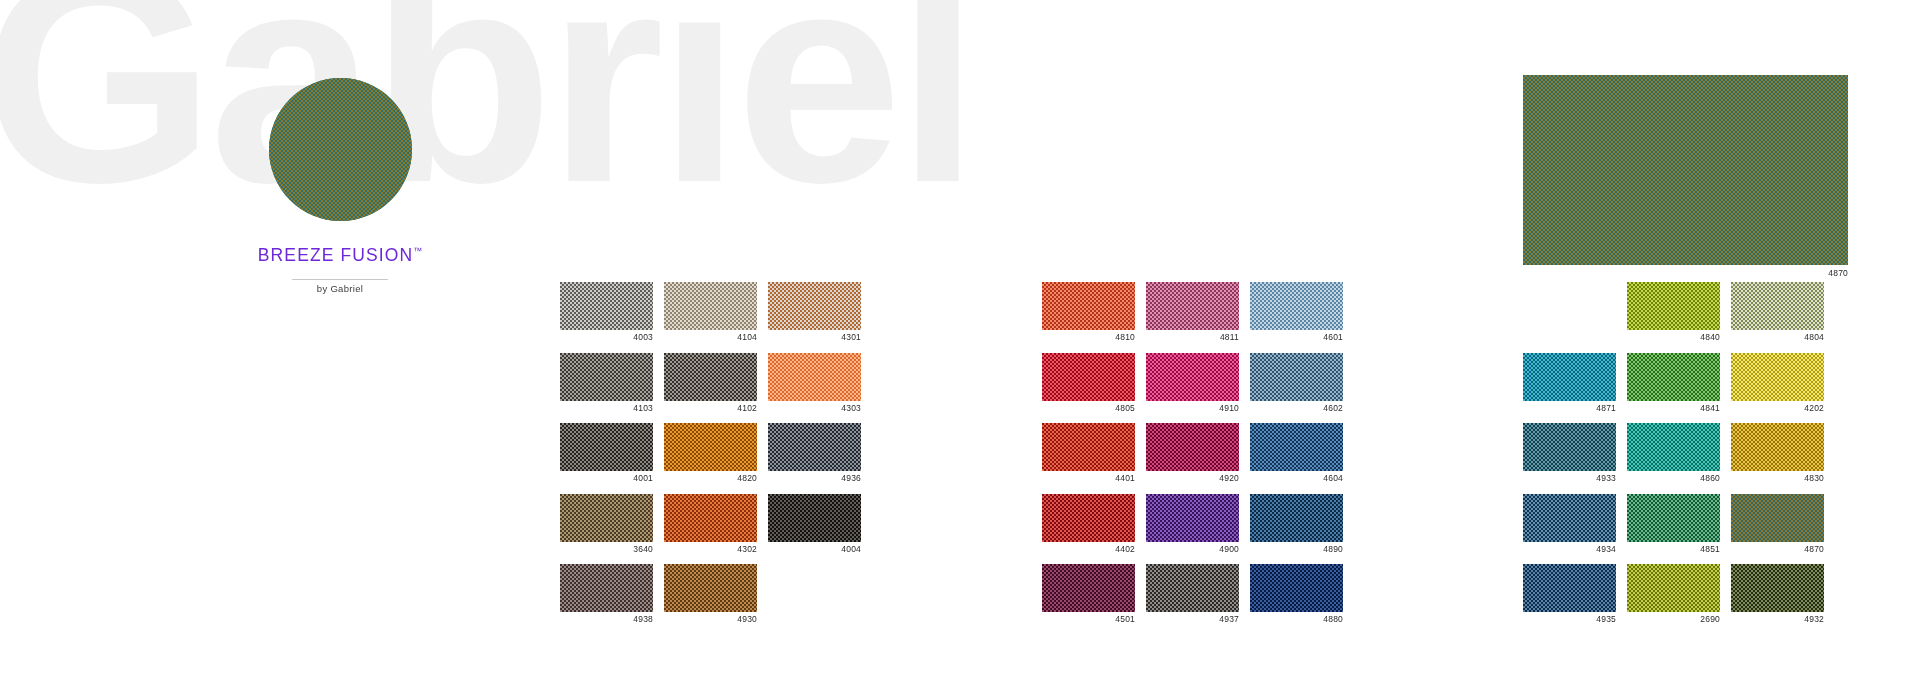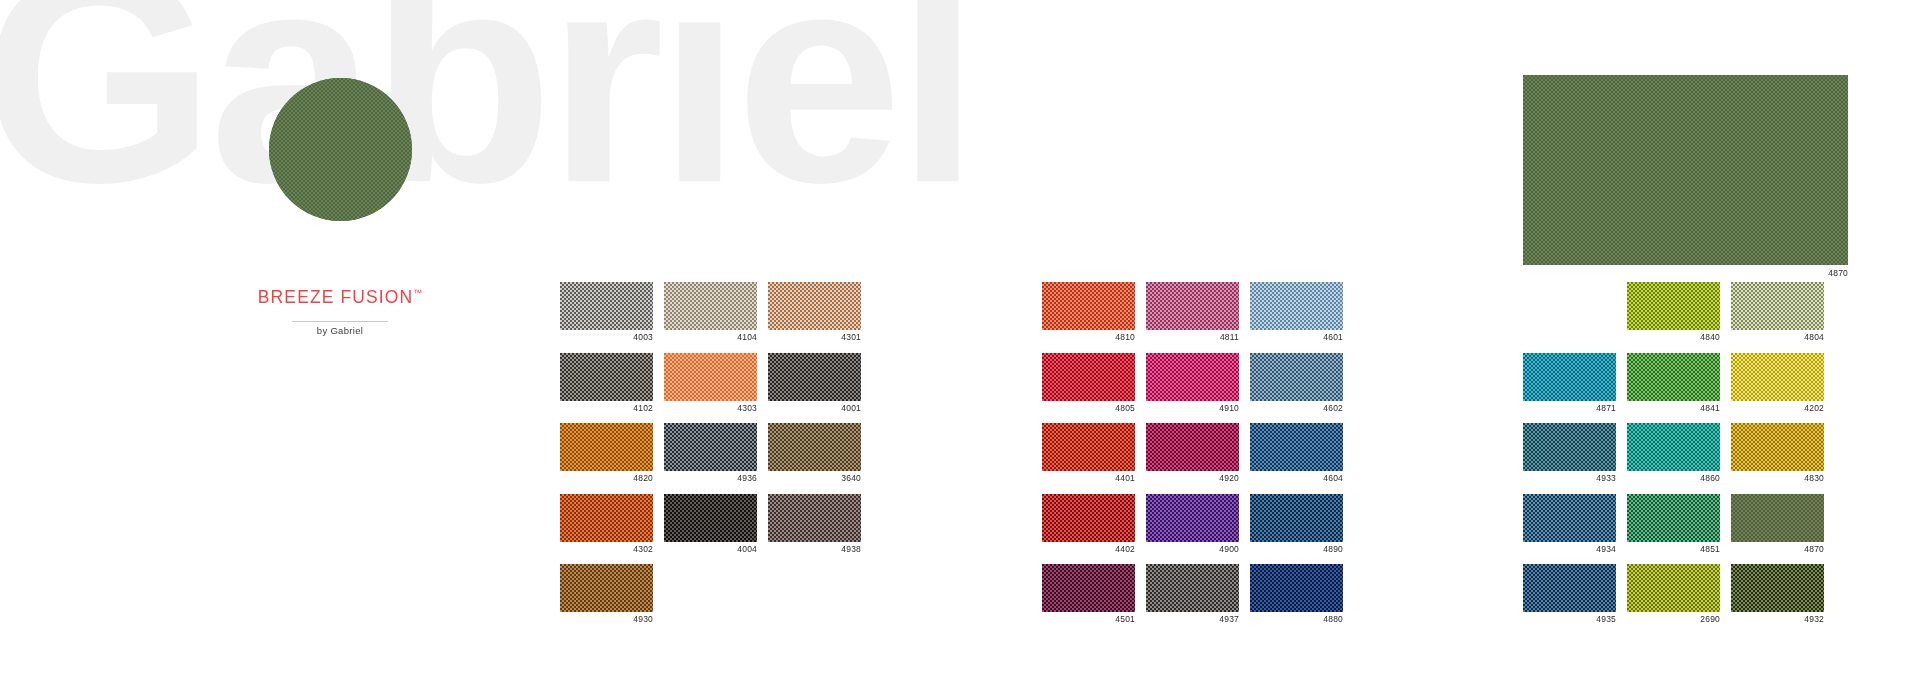--- a/index.html
+++ b/index.html
@@ -29,24 +29,24 @@
   }
 
   
   #brand{position:absolute;left:190px;top:78px;width:300px;z-index:2;text-align:center;}
   #brand-circle{
     width:143px;height:143px;border-radius:50%;
     margin:0 auto;
     position:relative;overflow:hidden;
   }
   #brand-title{
-    margin-top:66px;
+    margin-top:24px;
     font-size:17.5px;
     letter-spacing:1.1px;
-    color:#ef4444;
+    color:#6d28d9;
     font-weight:400;
     white-space:nowrap;
   }
   #brand-title .tm{font-size:9px;vertical-align:super;letter-spacing:0;}
   #brand-divider{
     width:96px;height:1px;background:#c9c9c9;
     margin:13px auto 0;
   }
   #brand-sub{
     margin-top:3px;
@@ -144,20 +144,26 @@
         <div class="code">4104</div>
       </div>
       <div class="cell">
         <div class="sw">
           <div class="fab" style="--c1: #b6b2ae; --c2: #b4682f; --c3: #d9d7d4;"></div>
         </div>
         <div class="code">4301</div>
       </div>
       <div class="cell">
         <div class="sw">
+          <div class="fab" style="--c1: #6d6a66; --c2: #3a3835; --c3: #a5a29e;"></div>
+        </div>
+        <div class="code">4103</div>
+      </div>
+      <div class="cell">
+        <div class="sw">
           <div class="fab" style="--c1: #65615c; --c2: #332f2b; --c3: #a09b94;"></div>
         </div>
         <div class="code">4102</div>
       </div>
       <div class="cell">
         <div class="sw">
           <div class="fab" style="--c1: #f08a52; --c2: #d96a2c; --c3: #ffb48a;"></div>
         </div>
         <div class="code">4303</div>
       </div>

